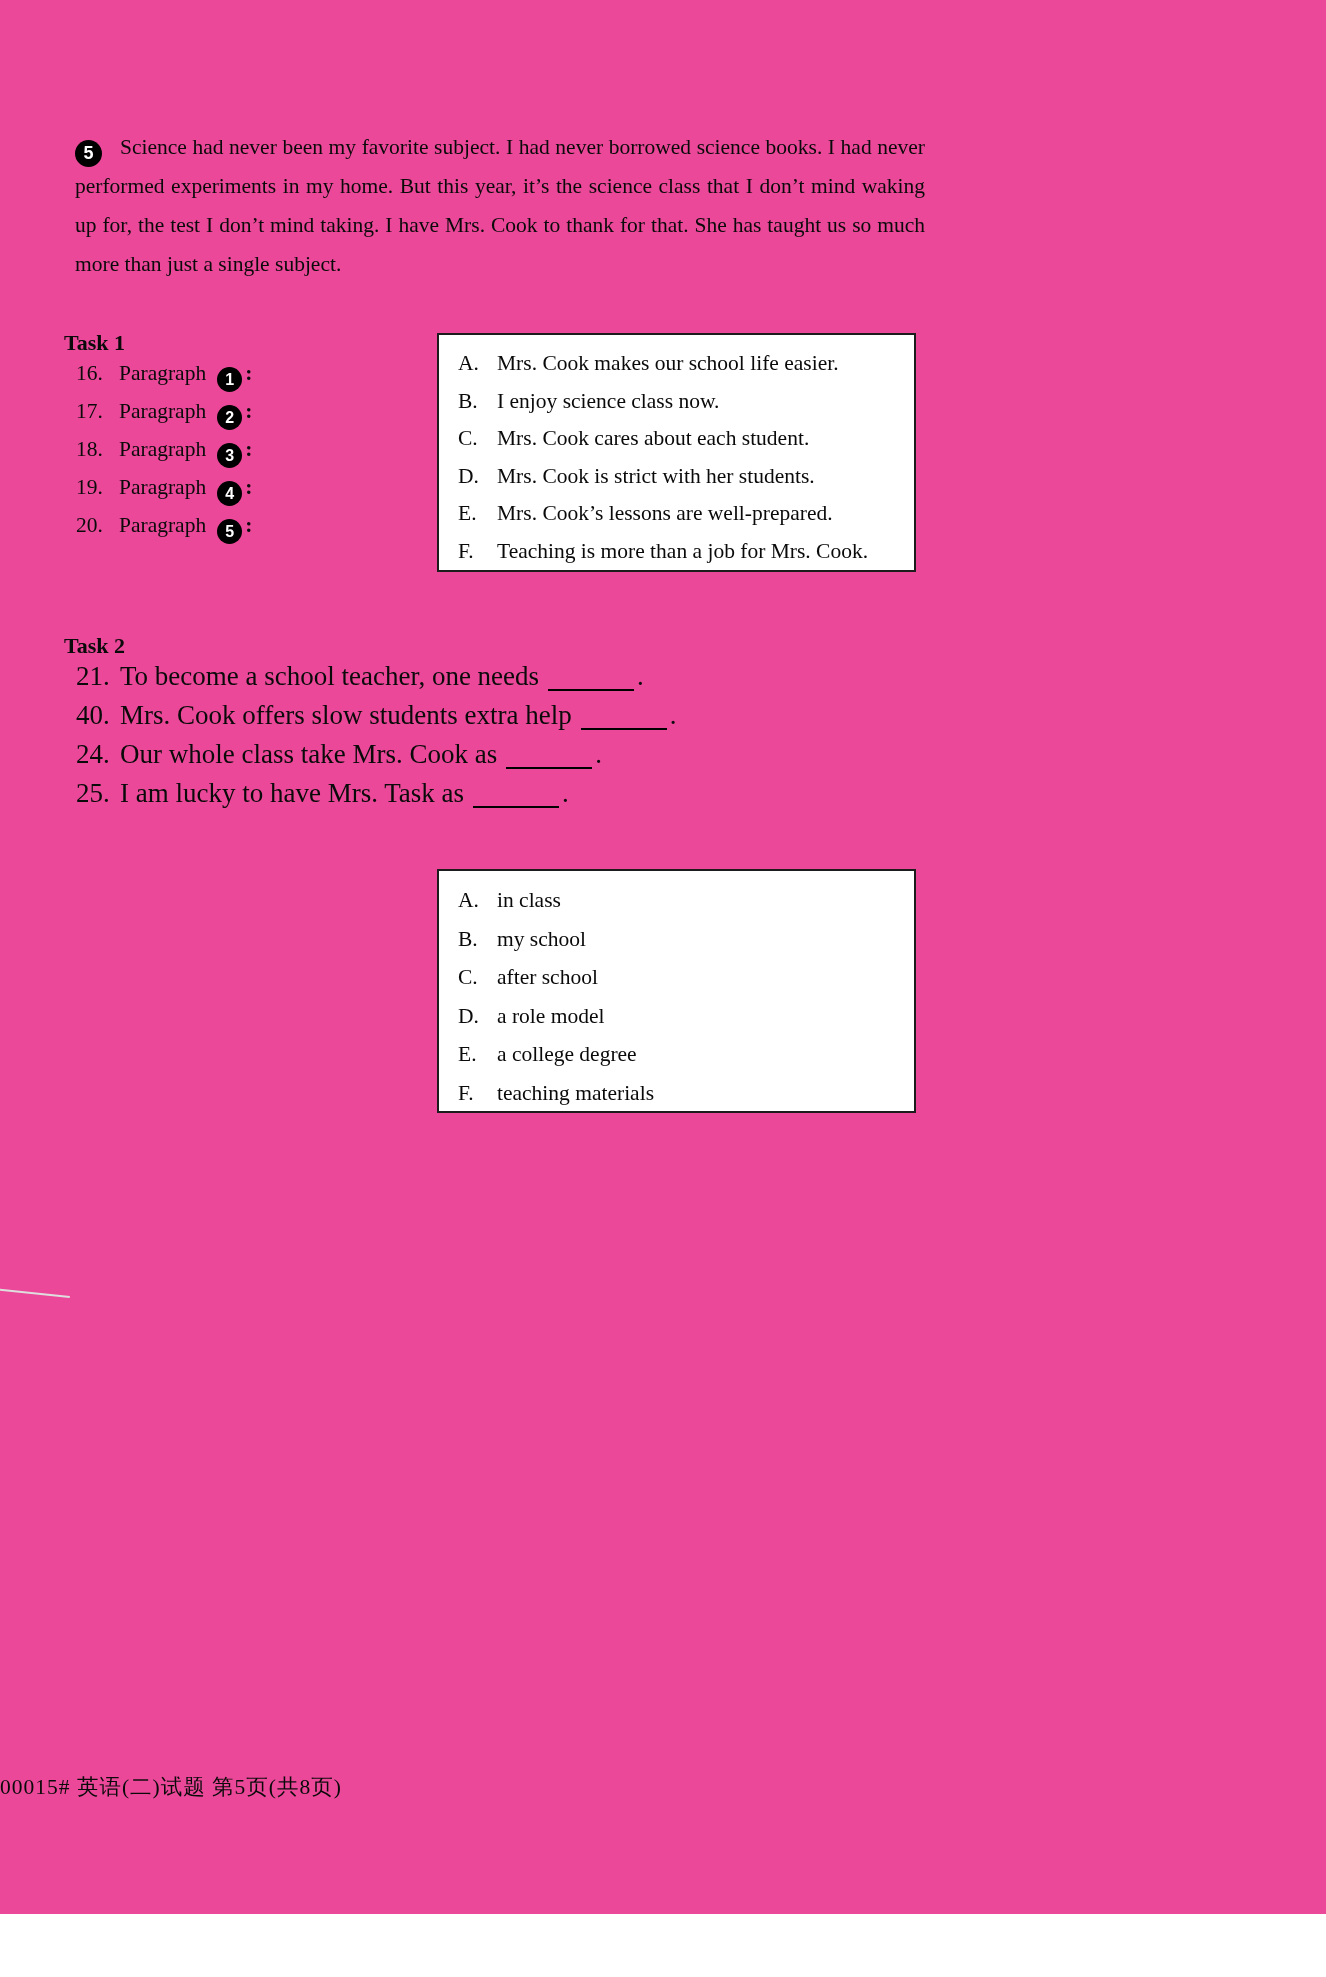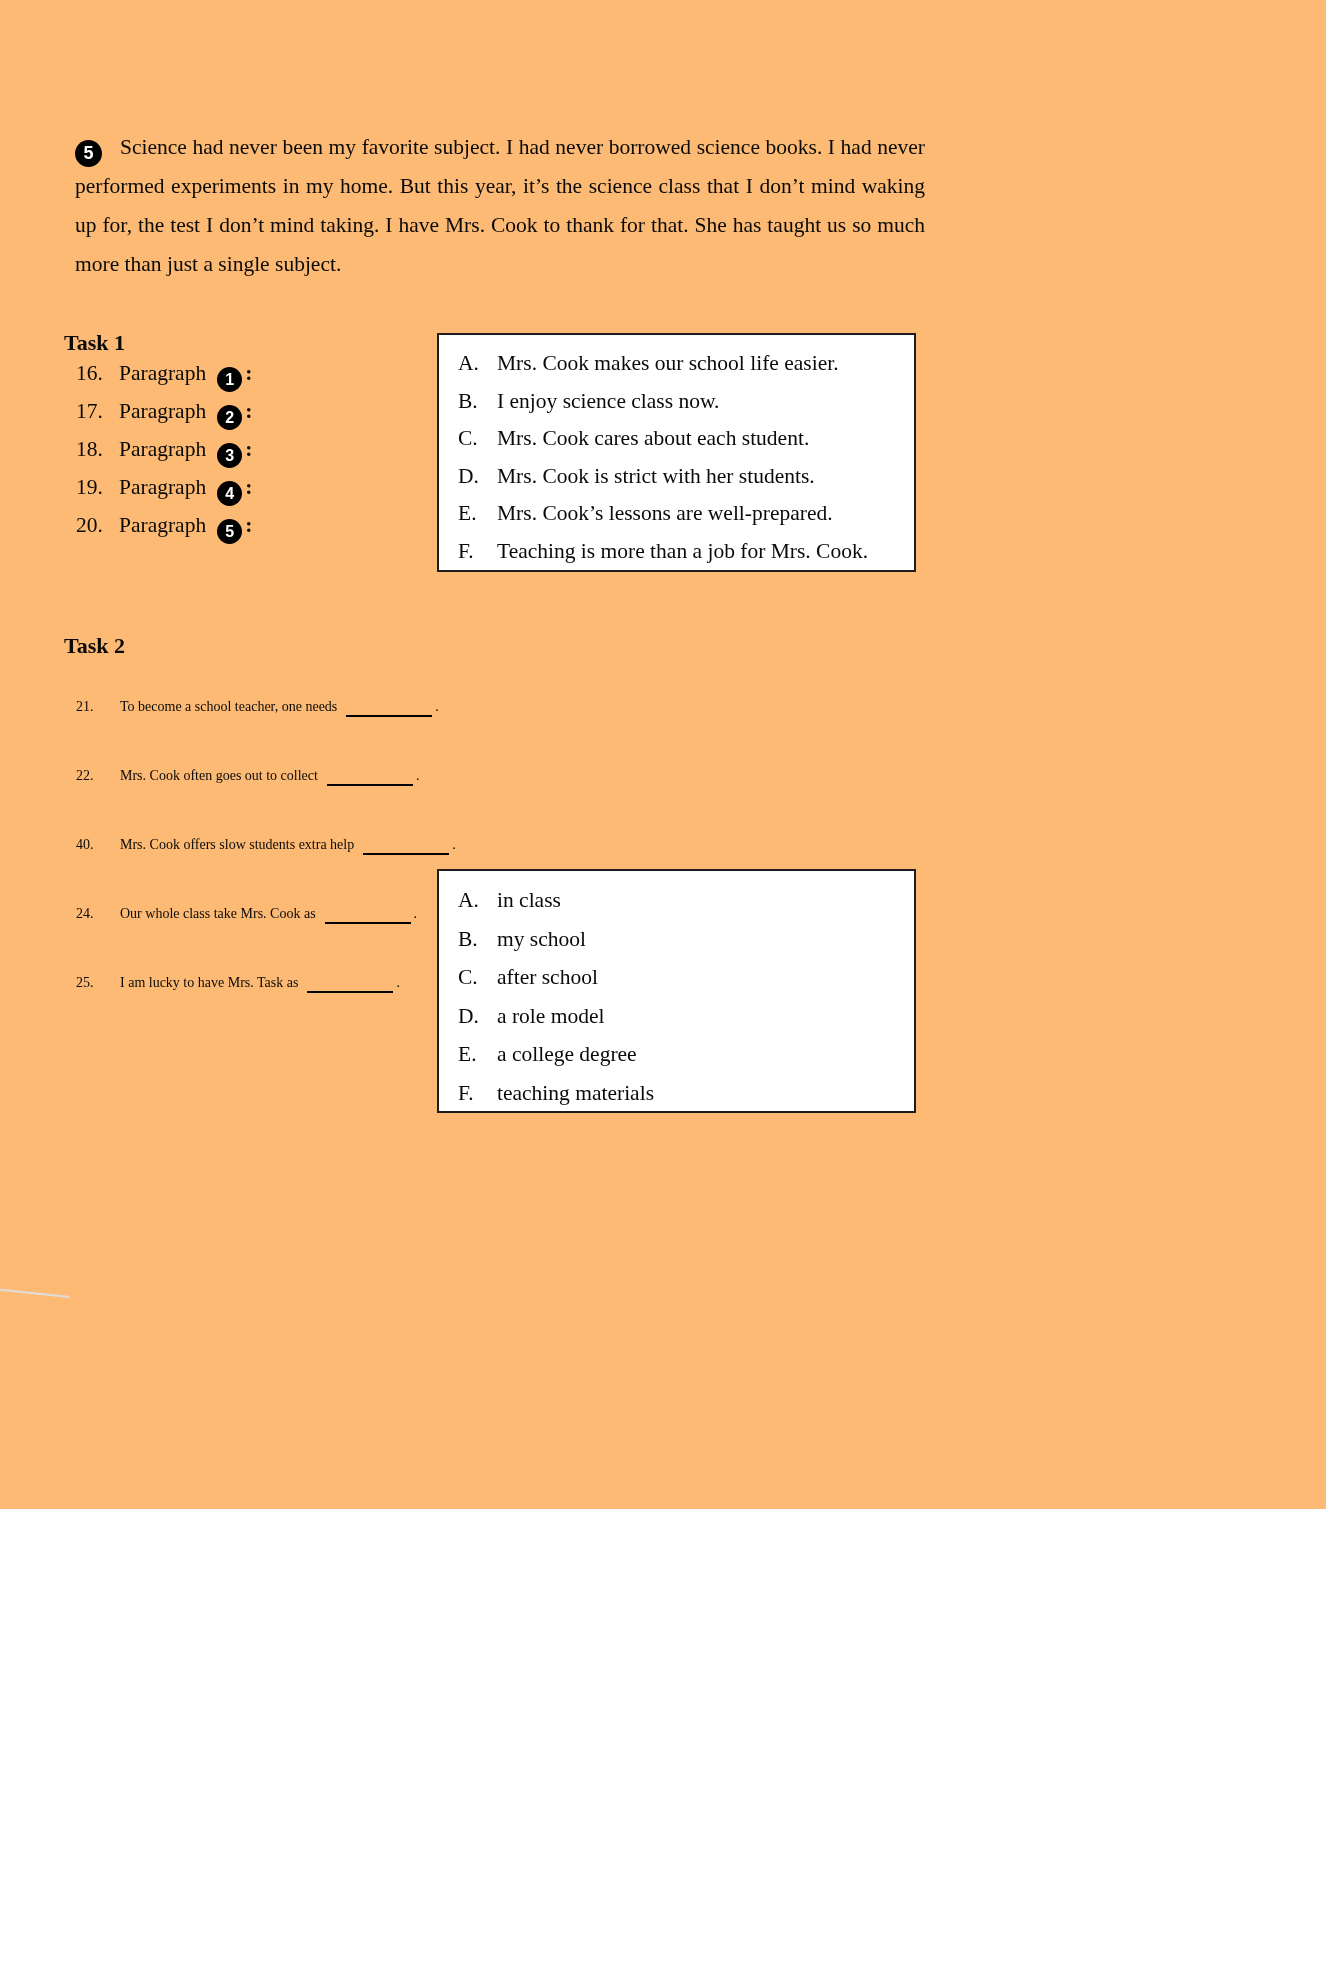--- a/index.html
+++ b/index.html
@@ -1,19 +1,19 @@
 <!DOCTYPE html>
 <html><head>
 <meta charset="utf-8">
 <style>
   html, body { margin:0; padding:0; background:#ffffff; }
   .page {
     position:relative;
-    width:1326px; height:1509px;
-    background:#fdba74;
+    width:1326px; height:1914px;
+    background:#ec4899;
     color:#0a0a0a;
     font-family:"Liberation Serif", serif;
     overflow:hidden;
     text-decoration:underline;
   }
 
   
   .passage {
     position:absolute; left:75px; top:106px; width:850px;
     font-size:21.5px; line-height:39px;
@@ -60,21 +60,21 @@
   }
   #box1 { top:333px; height:239px; }
   #box2 { top:869px; height:244px; }
   .opt { display:flex; font-size:21.5px; line-height:37.5px; }
   #box2 .opt { line-height:38.5px; }
   .opt .letter { flex:none; width:39px; }
   .opt .otext { flex:auto; }
 
   
   #task2-list { position:absolute; left:76px; top:657px; }
-  .t2-item { height:39px; line-height:39px; font-size:14px; white-space:nowrap;margin-top:30px; }
+  .t2-item { height:39px; line-height:39px; font-size:27px; white-space:nowrap; }
   .t2-item .num { display:inline-block; width:44px; }
   .blank {
     display:inline-block; width:86px; height:1px;
     border-bottom:2px solid #000;
     margin-left:9px; margin-right:3px;
     vertical-align:-6px;
   }
 
   
   .scan-artifact {
@@ -143,23 +143,20 @@
     </div>
   </div>
 
   <div class="heading" id="task2-heading">Task 2</div>
 
   <div id="task2-list">
     <div class="t2-item">
       <span class="num">21.</span><span>To become a school teacher, one needs</span><span class="blank"></span><span>.</span>
     </div>
     <div class="t2-item">
-      <span class="num">22.</span><span>Mrs. Cook often goes out to collect</span><span class="blank"></span><span>.</span>
-    </div>
-    <div class="t2-item">
       <span class="num">40.</span><span>Mrs. Cook offers slow students extra help</span><span class="blank"></span><span>.</span>
     </div>
     <div class="t2-item">
       <span class="num">24.</span><span>Our whole class take Mrs. Cook as</span><span class="blank"></span><span>.</span>
     </div>
     <div class="t2-item">
       <span class="num">25.</span><span>I am lucky to have Mrs. Task as</span><span class="blank"></span><span>.</span>
     </div>
   </div>
 

